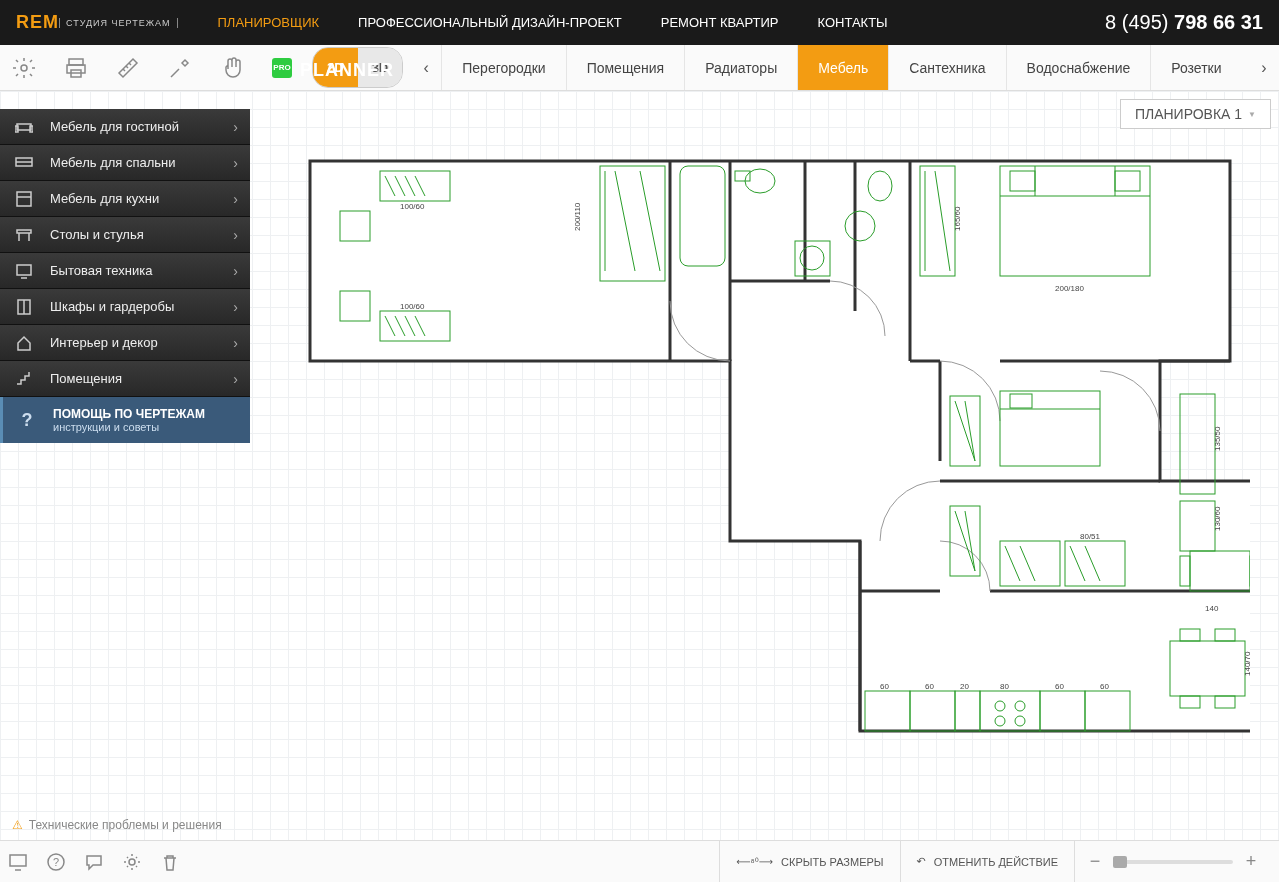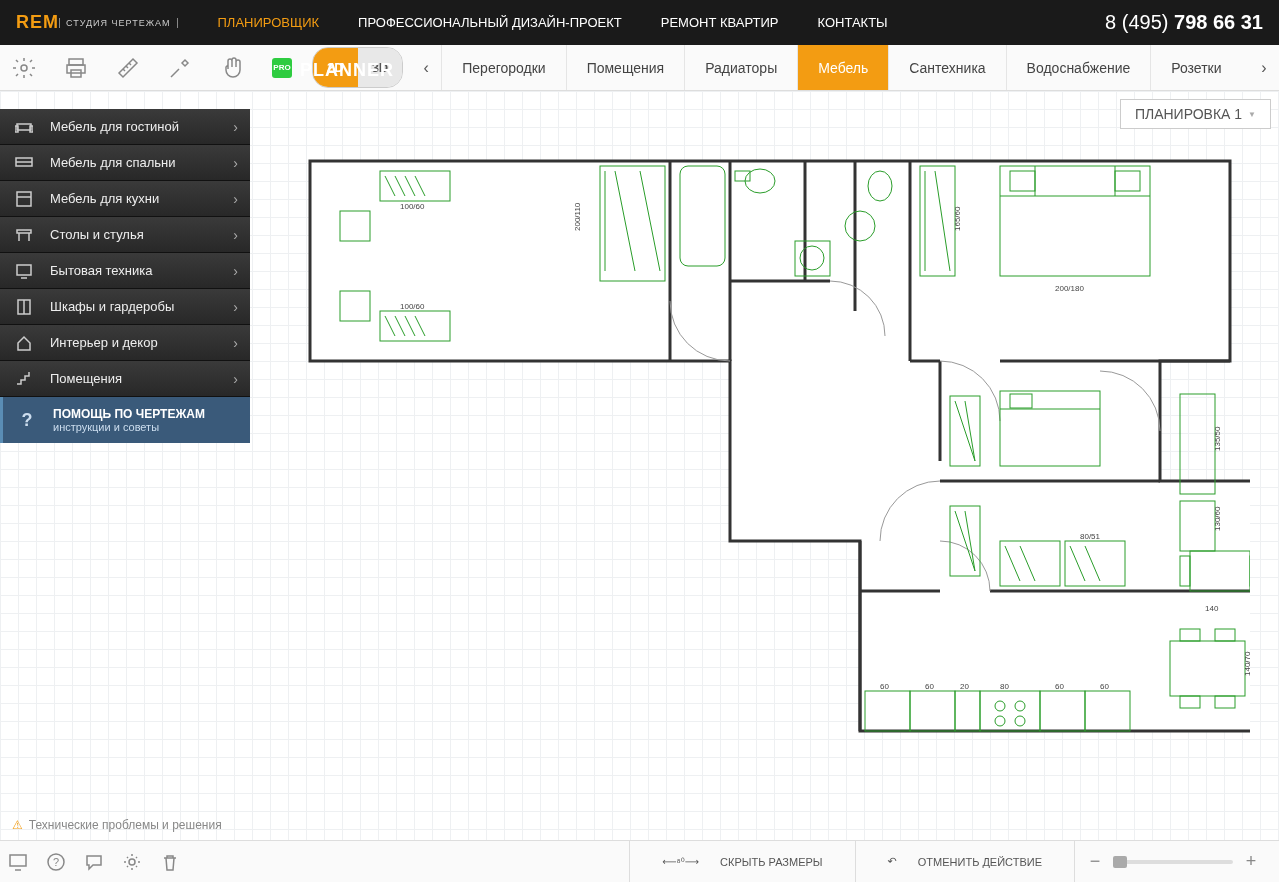--- a/index.html
+++ b/index.html
@@ -52,21 +52,21 @@
 .plan .dim{font-size:8px;fill:#444}
 
 .tech-link{position:absolute;bottom:8px;left:12px;font-size:12px;color:#888;display:flex;align-items:center;gap:6px}
 .tech-link a{color:#888}
 .tech-link .warn{color:#f39c12}
 
 .bottombar{height:42px;border-top:1px solid #ddd;background:#fafafa;display:flex;align-items:center;padding:0 8px}
 .bottombar .b-icons{display:flex;gap:18px;align-items:center}
 .bottombar .b-icons svg{width:20px;height:20px;stroke:#888;fill:none;stroke-width:1.5;cursor:pointer}
 .bottombar .b-right{margin-left:auto;display:flex;align-items:center;height:100%}
-.b-btn{border-left:1px solid #ddd;height:100%;display:flex;align-items:center;padding:0 32px;font-size:11px;color:#555;gap:21px;cursor:pointer}
+.b-btn{border-left:1px solid #ddd;height:100%;display:flex;align-items:center;padding:0 16px;font-size:11px;color:#555;gap:8px;cursor:pointer}
 .zoom{display:flex;align-items:center;gap:10px;padding:0 12px;border-left:1px solid #ddd;height:100%}
 .zoom .track{width:120px;height:4px;background:#ddd;position:relative;border-radius:2px}
 .zoom .track:before{content:"";position:absolute;left:0;top:-4px;width:14px;height:12px;background:#aaa;border-radius:2px}
 .zoom .zm{font-size:18px;color:#888;cursor:pointer;width:16px;text-align:center}
 </style>
 </head>
 <body>
 
 <div class="topnav">
   <div class="logo">

